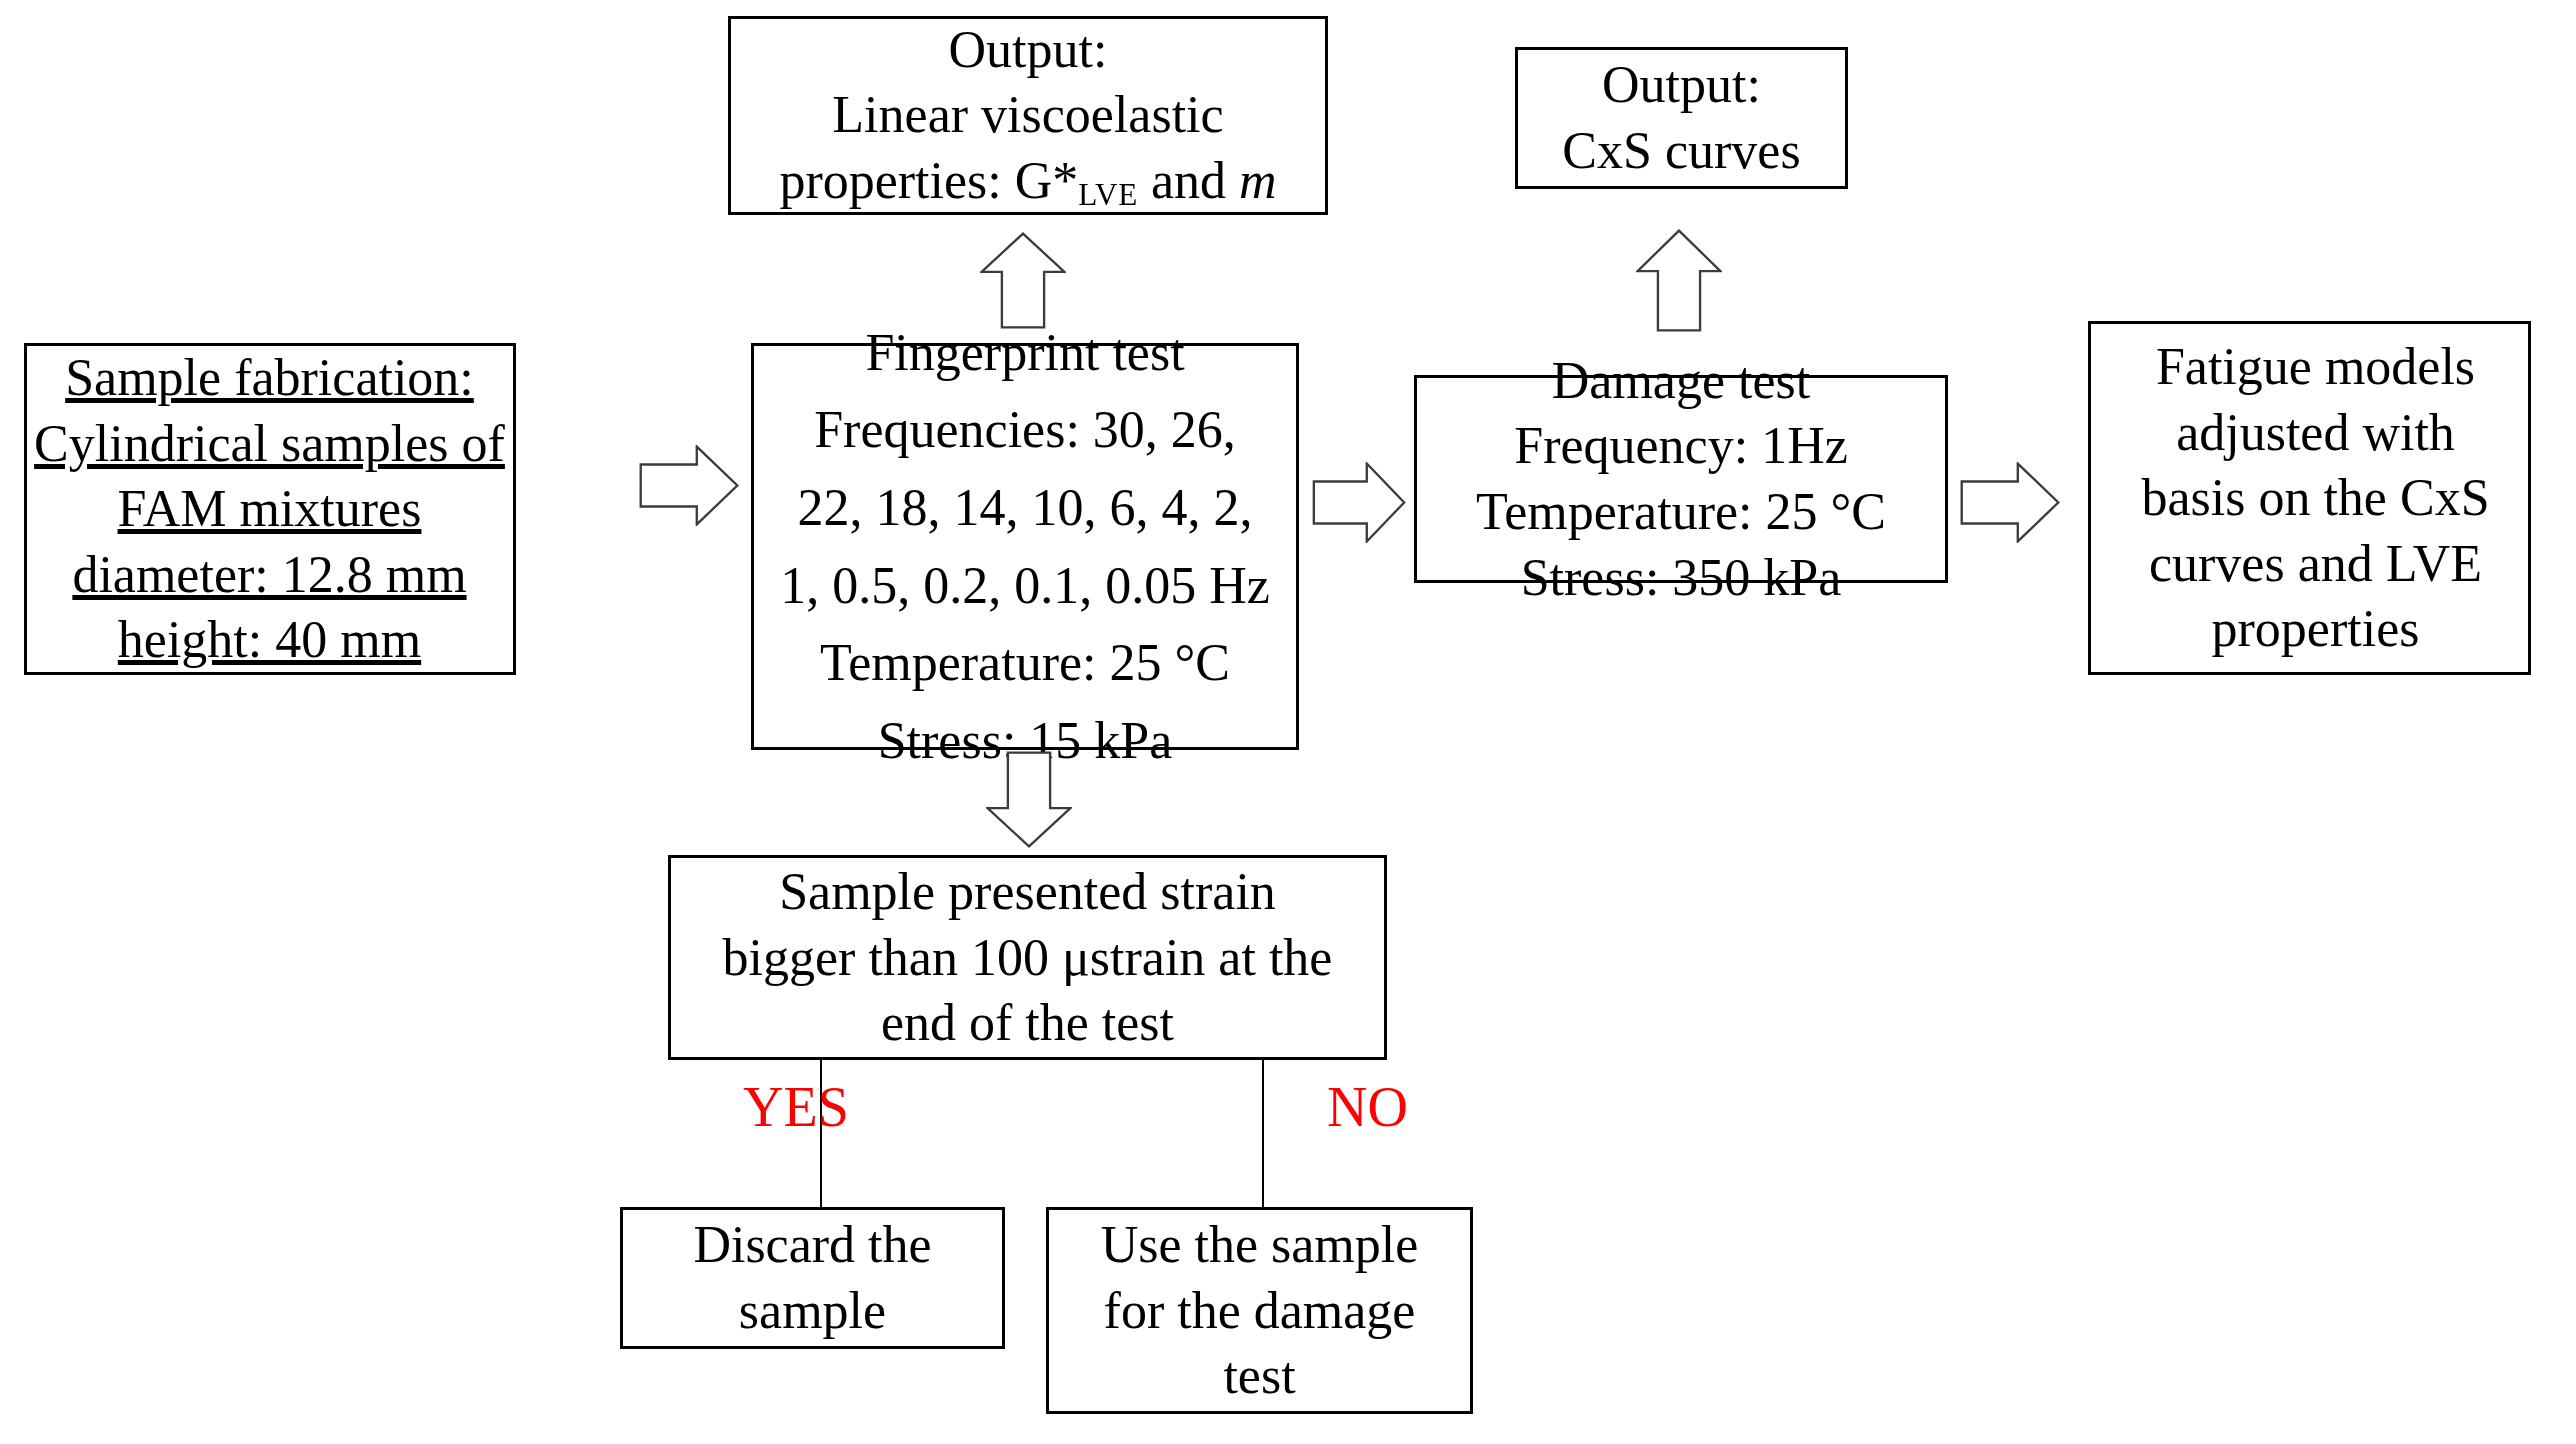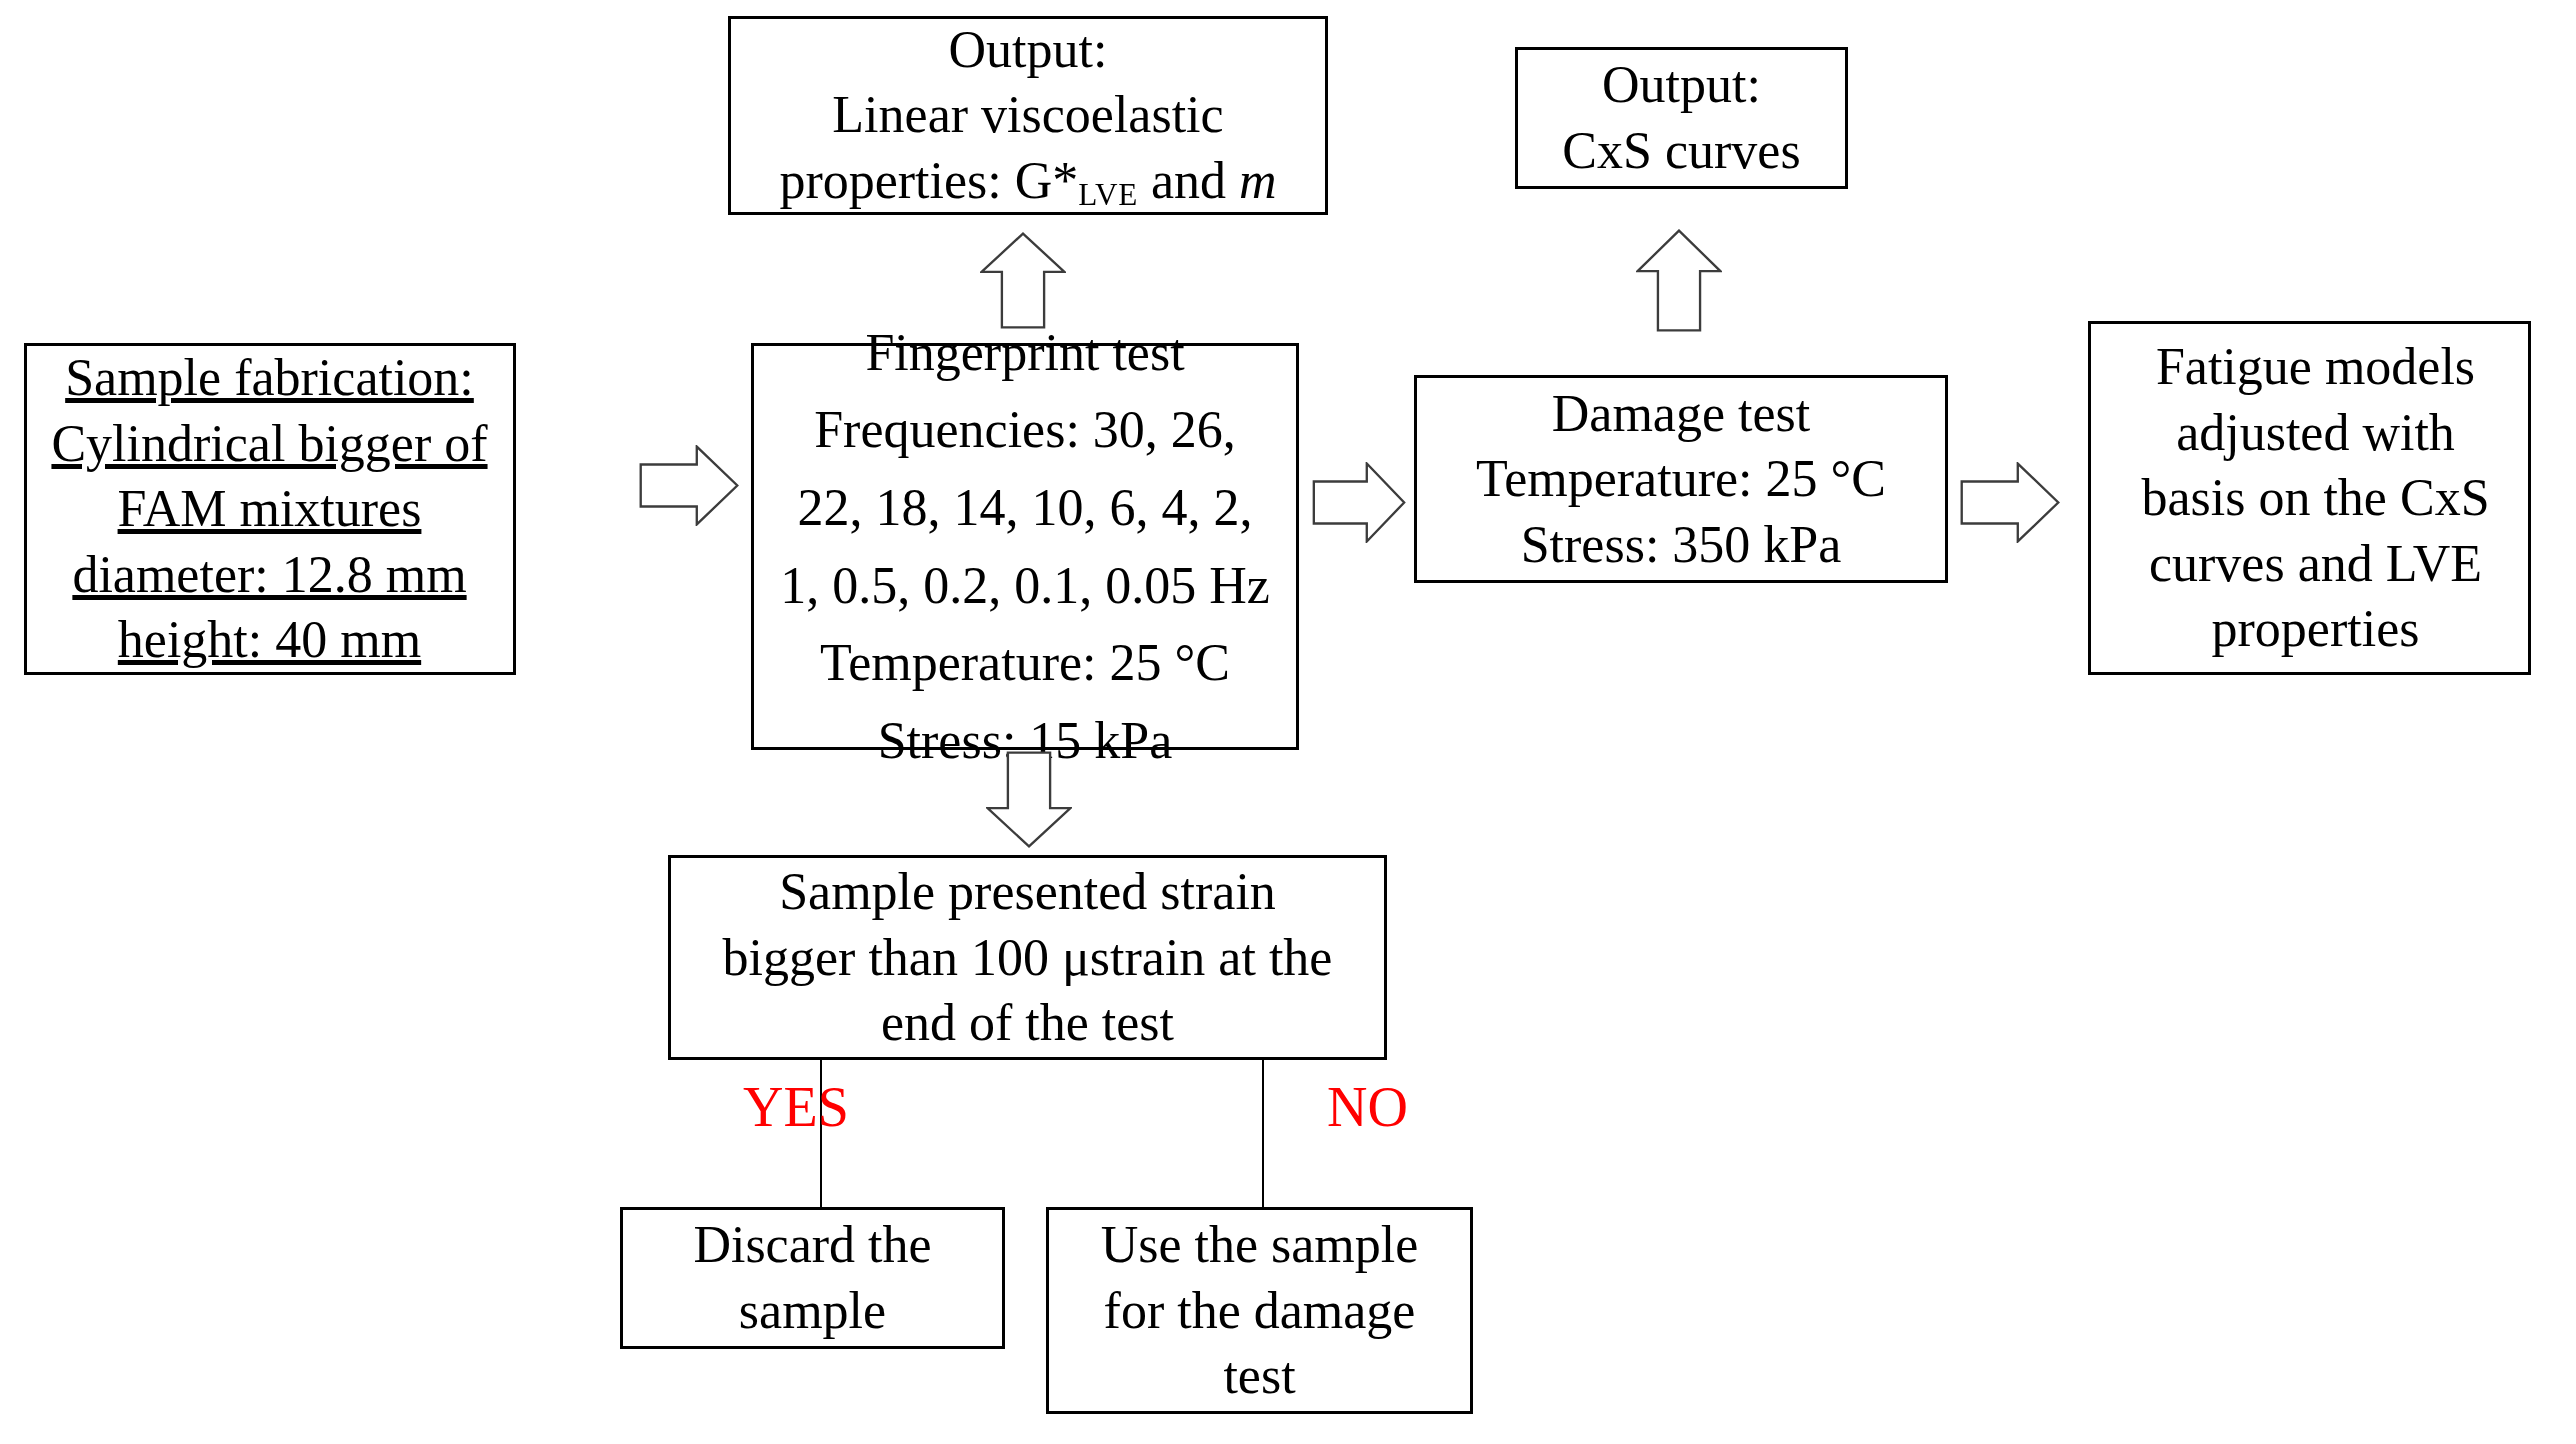--- a/index.html
+++ b/index.html
@@ -83,21 +83,21 @@
   #label-yes { left: 706px;  top: 1079px; }
   #label-no  { left: 1290px; top: 1079px; }
 </style>
 </head>
 <body>
 
 <div id="canvas">
 
   <div class="box" id="box-sample">
       <div class="line">Sample fabrication:</div>
-      <div class="line">Cylindrical bigger of</div>
+      <div class="line">Cylindrical samples of</div>
       <div class="line">FAM mixtures</div>
       <div class="line">diameter: 12.8 mm</div>
       <div class="line">height: 40 mm</div>
     </div>
 
   <div class="box" id="box-fingerprint">
       <div class="line">Fingerprint test</div>
       <div class="line">Frequencies: 30, 26,</div>
       <div class="line">22, 18, 14, 10, 6, 4, 2,</div>
       <div class="line">1, 0.5, 0.2, 0.1, 0.05 Hz</div>
@@ -113,20 +113,21 @@
     <div class="line"><span>properties: G*</span><span class="sub">LVE</span><span> and </span><span class="it">m</span></div>
   </div>
 
   <div class="box" id="box-output-cxs">
       <div class="line">Output:</div>
       <div class="line">CxS curves</div>
     </div>
 
   <div class="box" id="box-damage">
       <div class="line">Damage test</div>
+      <div class="line">Frequency: 1Hz</div>
       <div class="line">Temperature: 25 °C</div>
       <div class="line">Stress: 350 kPa</div>
     </div>
 
   <div class="box" id="box-fatigue">
       <div class="line">Fatigue models</div>
       <div class="line">adjusted with</div>
       <div class="line">basis on the CxS</div>
       <div class="line">curves and LVE</div>
       <div class="line">properties</div>

